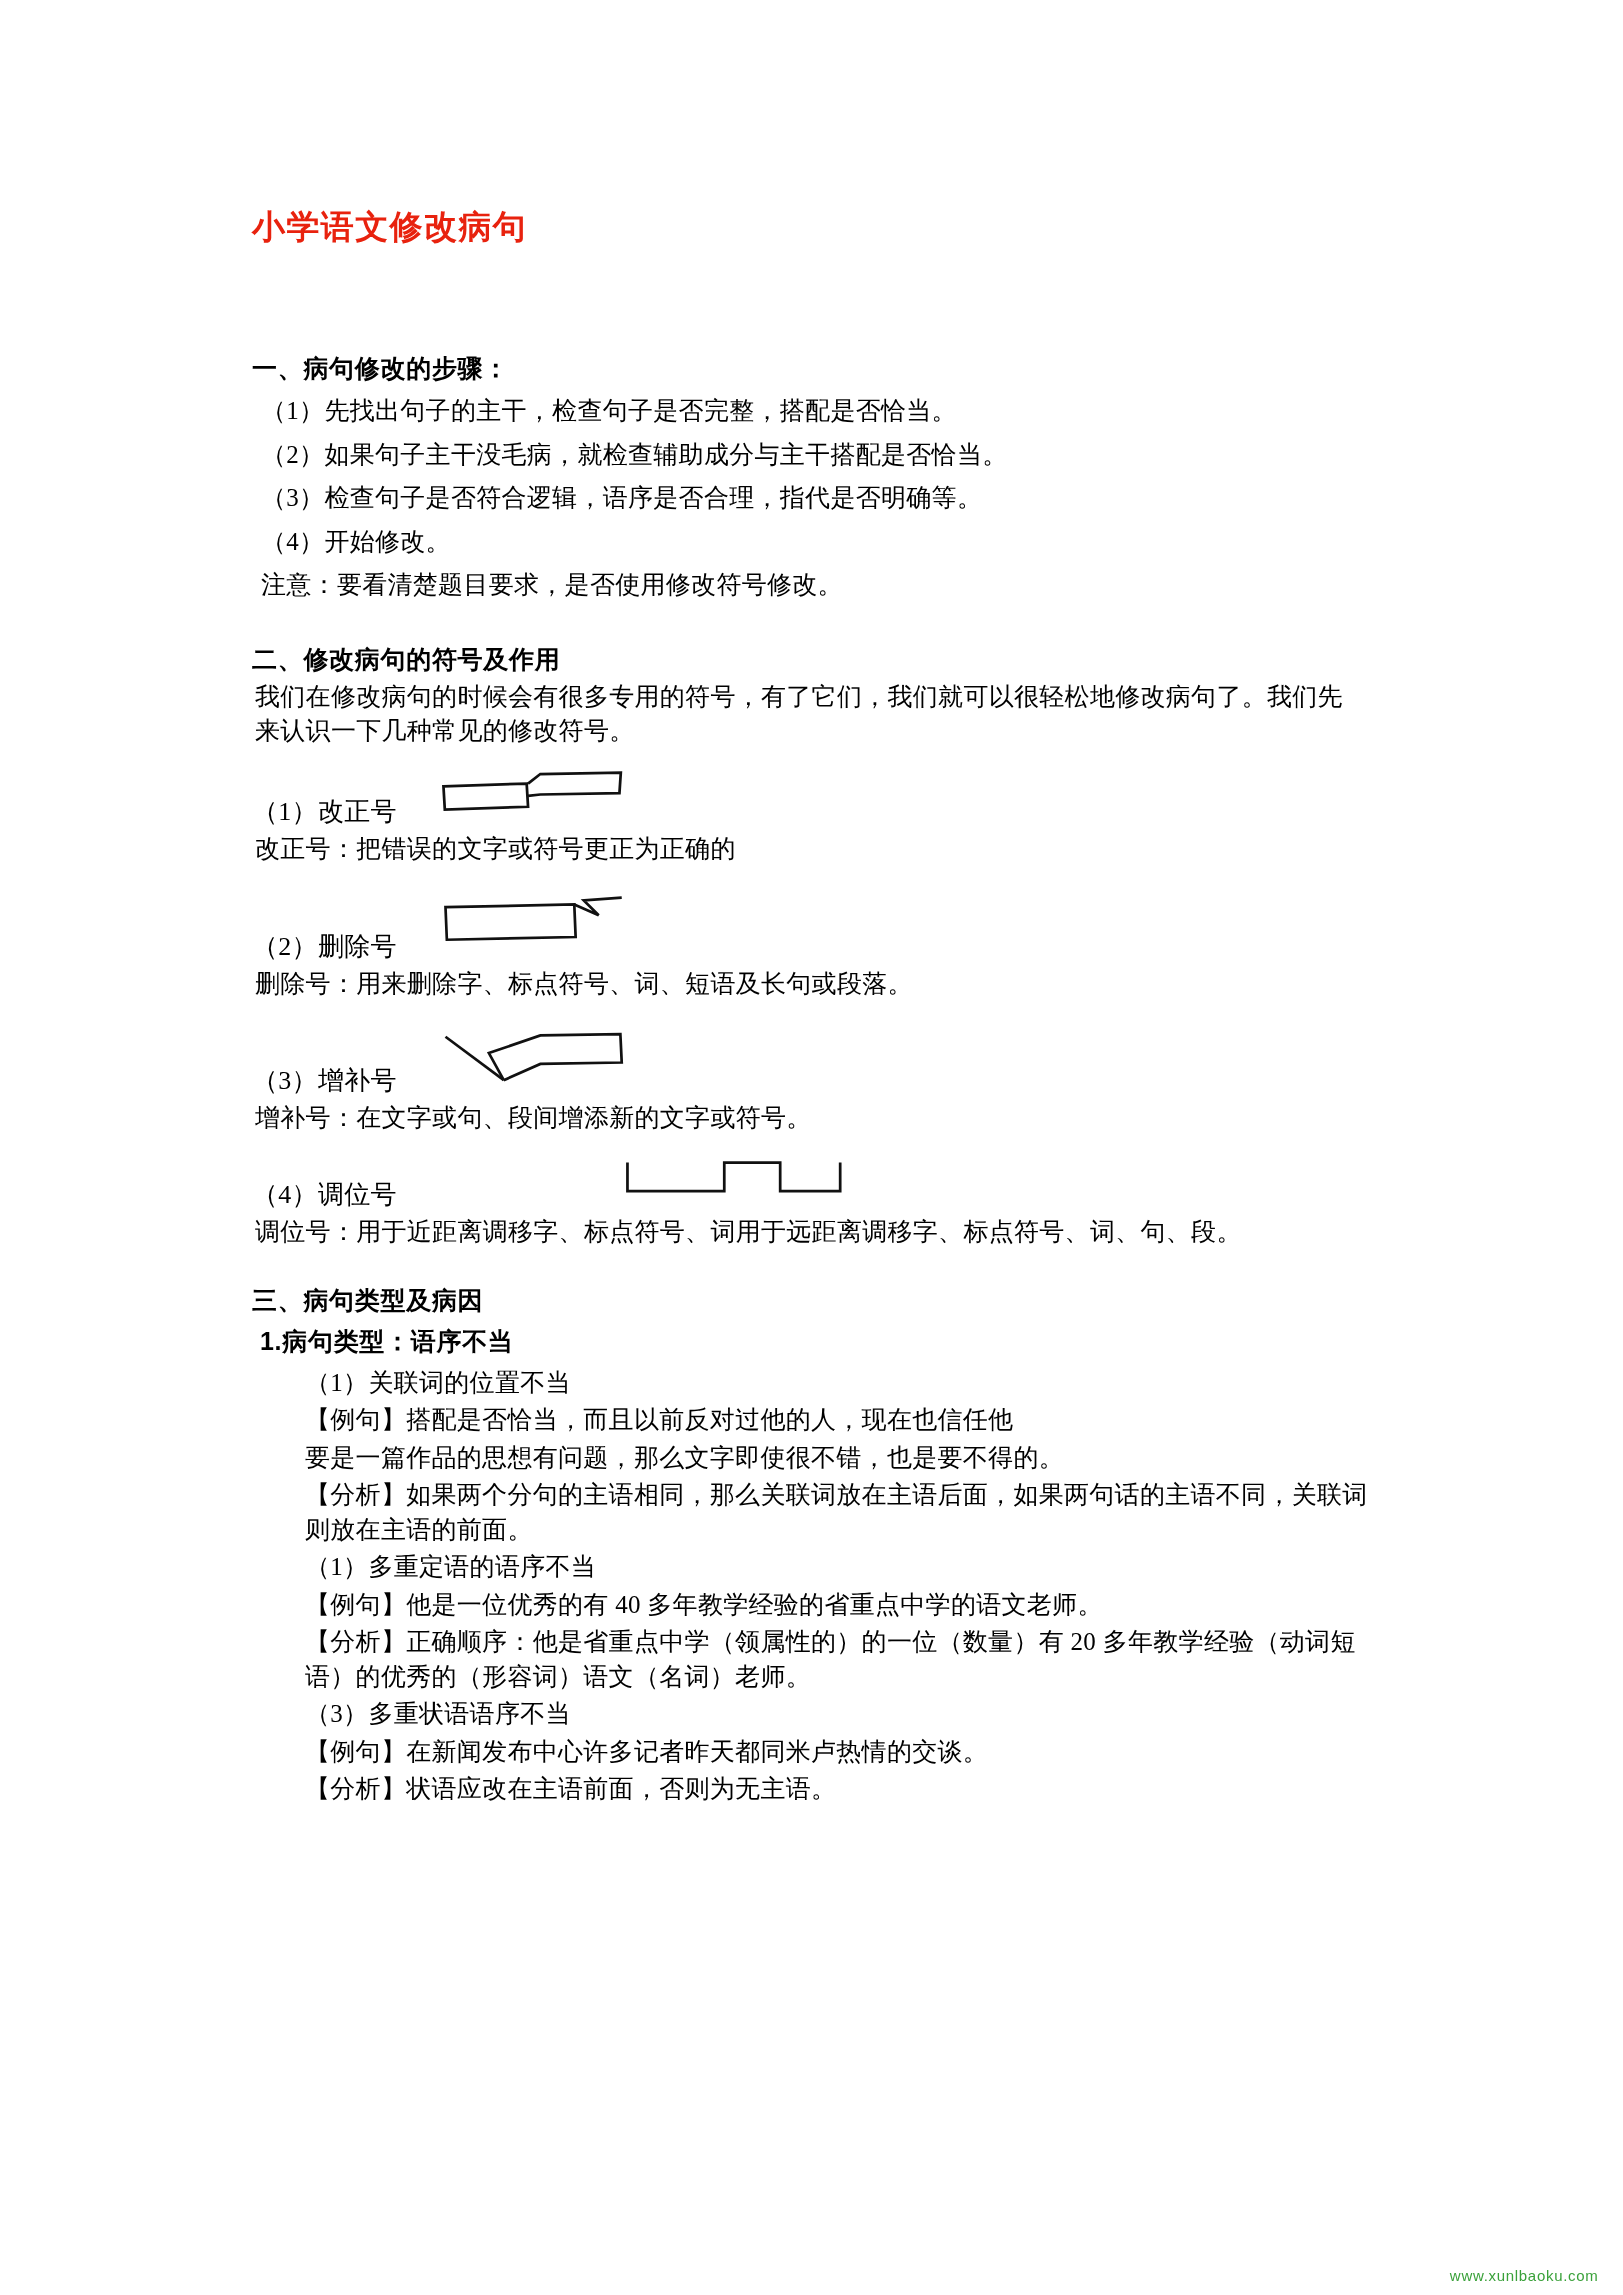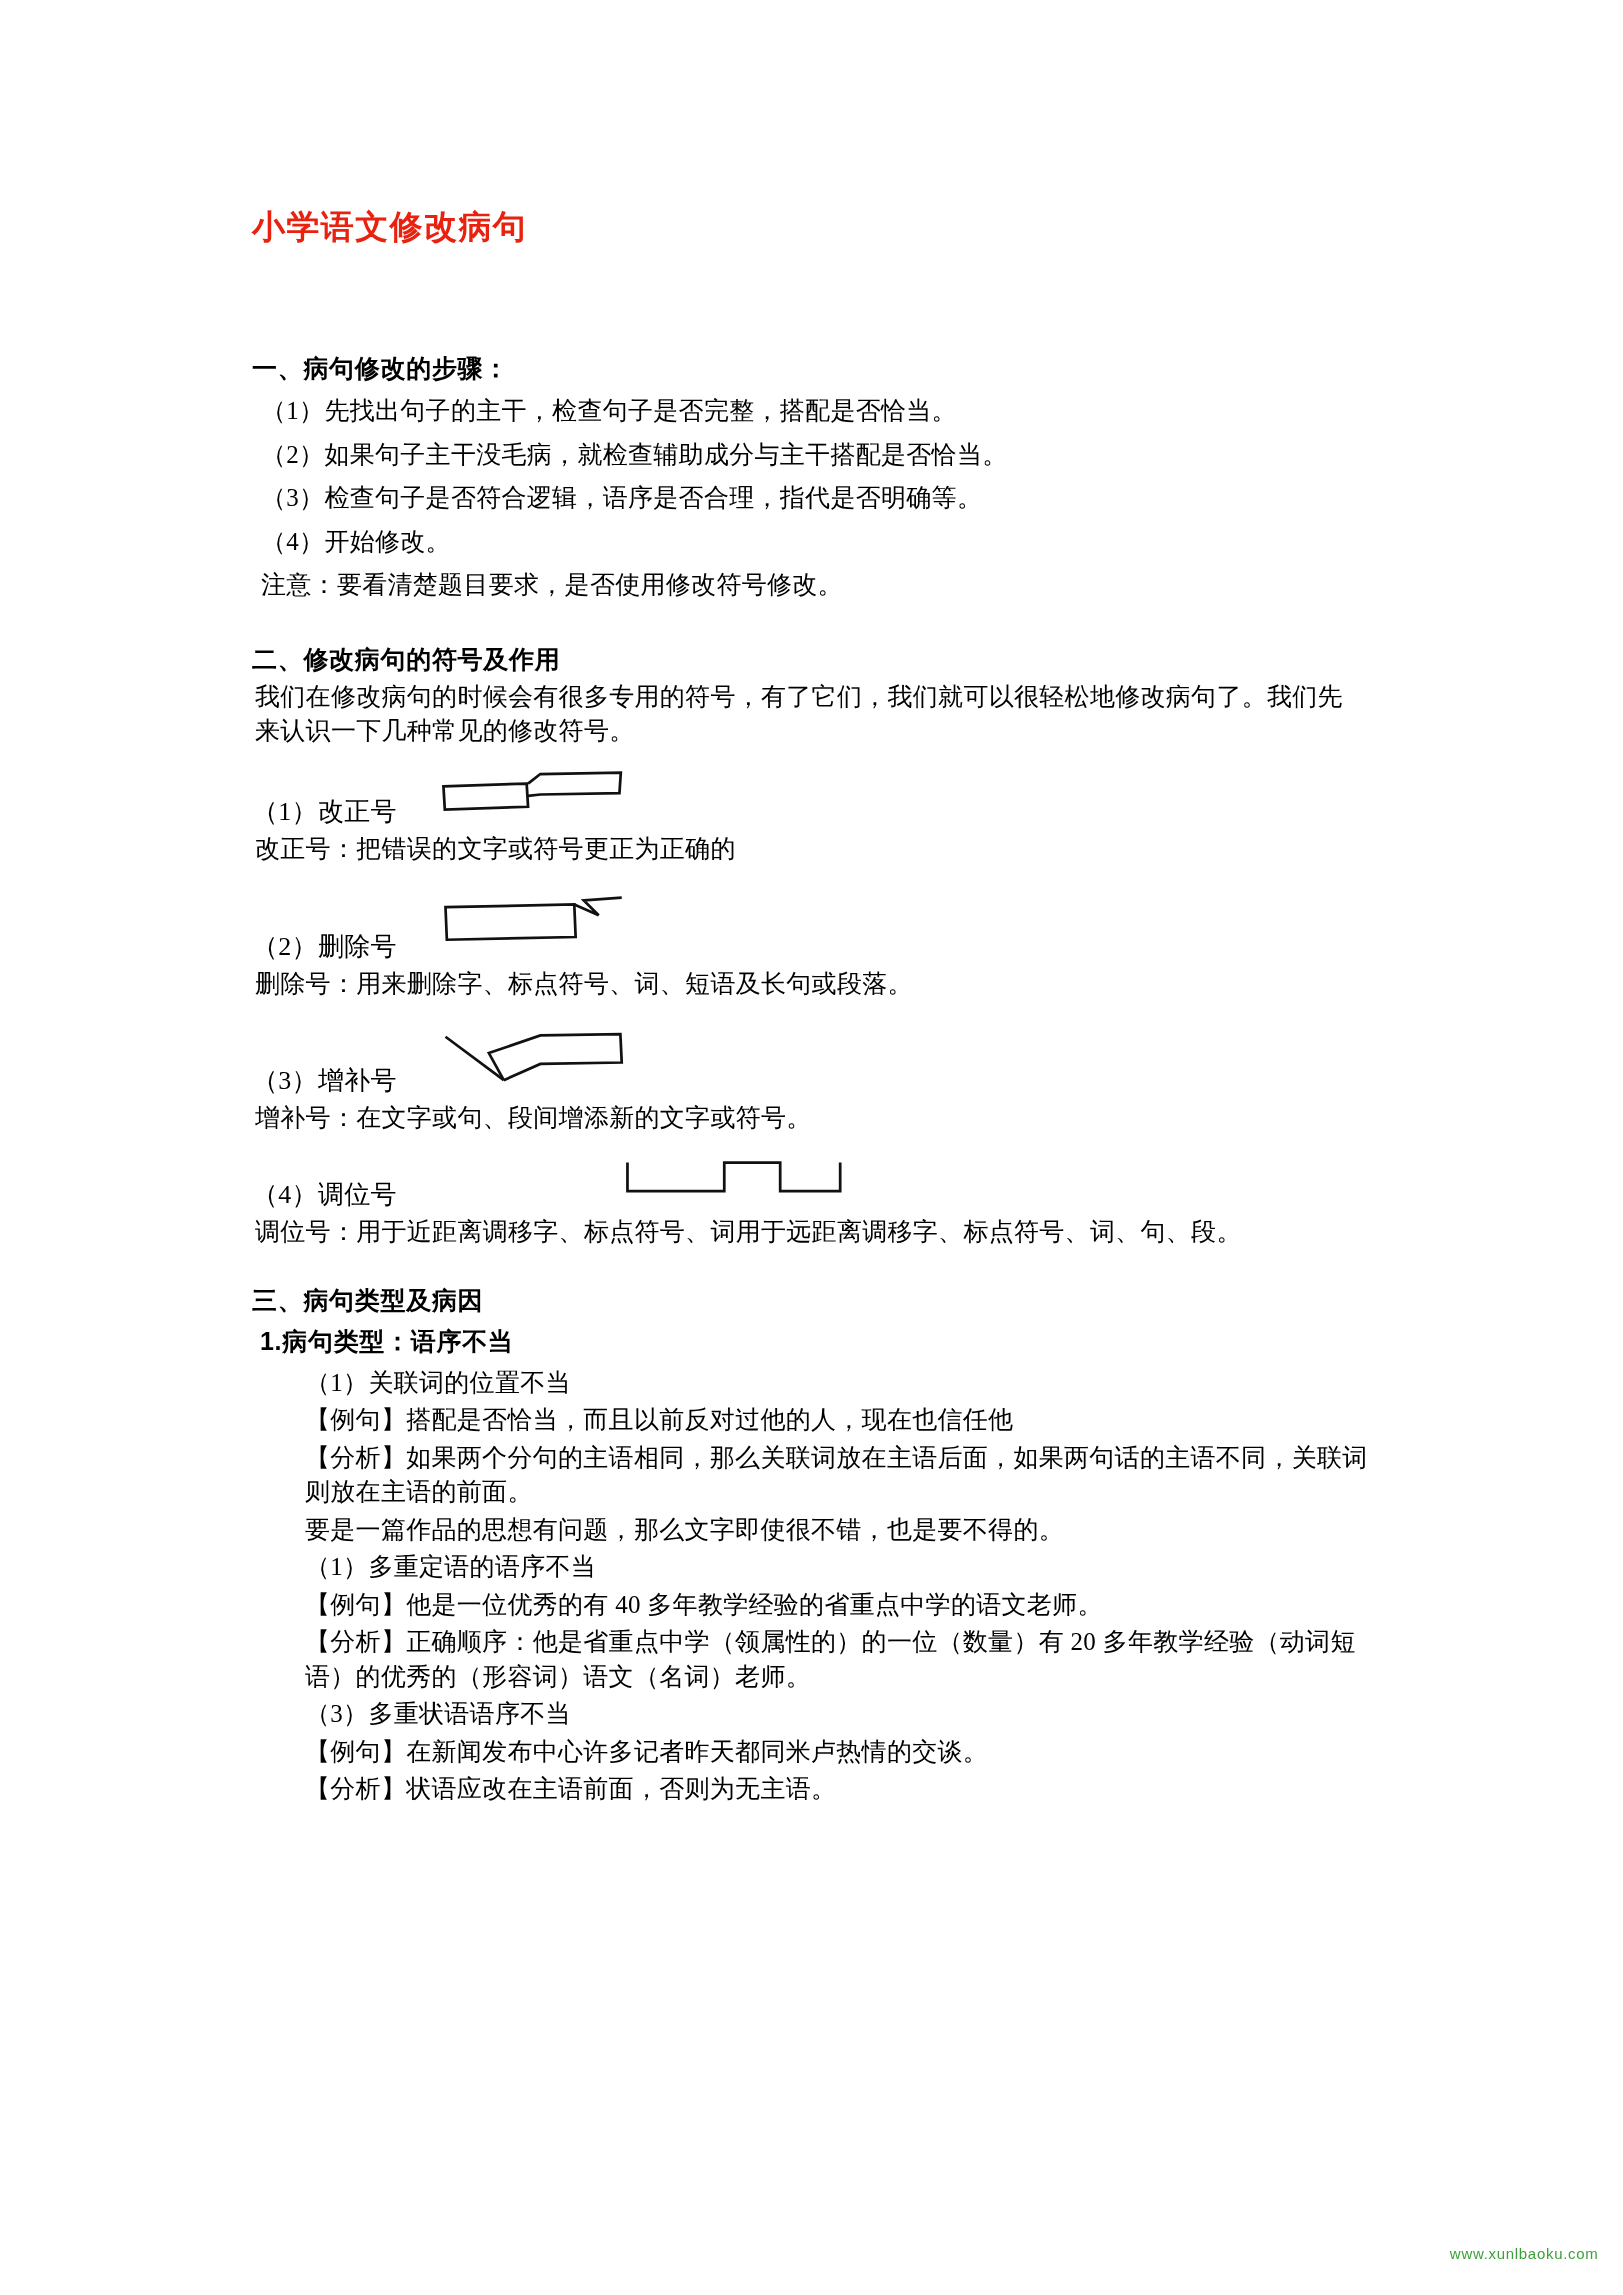--- a/index.html
+++ b/index.html
@@ -64,21 +64,21 @@
   }
   .sym-mark {
     margin-left: 41px;
     flex: 0 0 auto;
     position: relative;
     top: -5.5px;
   }
   .footer-url {
     position: absolute;
     right: 24.5px;
-    bottom: 33px;
+    bottom: 11px;
     font-size: 15px;
     color: #3aa13a;
     font-family: "Liberation Sans", "DejaVu Sans", sans-serif;
     letter-spacing: 0.7px;
   }
   .subhead {
     font-size: 25px;
     font-weight: bold;
     font-family: "Liberation Sans", "DejaVu Sans", sans-serif;
     margin: 8px;
@@ -160,22 +160,22 @@
   </div>
 
   <div class="gap-lg"></div>
 
   <div>
     <div class="section-head">三、病句类型及病因</div>
     <div class="subhead">1.病句类型：语序不当</div>
 
     <p class="para indent-2">（1）关联词的位置不当</p>
     <p class="para indent-2">【例句】搭配是否恰当，而且以前反对过他的人，现在也信任他</p>
+    <p class="para indent-2">要是一篇作品的思想有问题，那么文字即使很不错，也是要不得的。</p>
     <p class="para indent-2" style="padding-left:50px; text-indent:0;">【分析】如果两个分句的主语相同，那么关联词放在主语后面，如果两句话的主语不同，关联词则放在主语的前面。</p>
-    <p class="para indent-2">要是一篇作品的思想有问题，那么文字即使很不错，也是要不得的。</p>
     <p class="para indent-2">（1）多重定语的语序不当</p>
     <p class="para indent-2">【例句】他是一位优秀的有 40 多年教学经验的省重点中学的语文老师。</p>
     <p class="para indent-2">【分析】正确顺序：他是省重点中学（领属性的）的一位（数量）有 20 多年教学经验（动词短语）的优秀的（形容词）语文（名词）老师。</p>
     <p class="para indent-2">（3）多重状语语序不当</p>
     <p class="para indent-2">【例句】在新闻发布中心许多记者昨天都同米卢热情的交谈。</p>
     <p class="para indent-2">【分析】状语应改在主语前面，否则为无主语。</p>
   </div>
 
   <div class="footer-url">www.xunlbaoku.com</div>
 </div>

